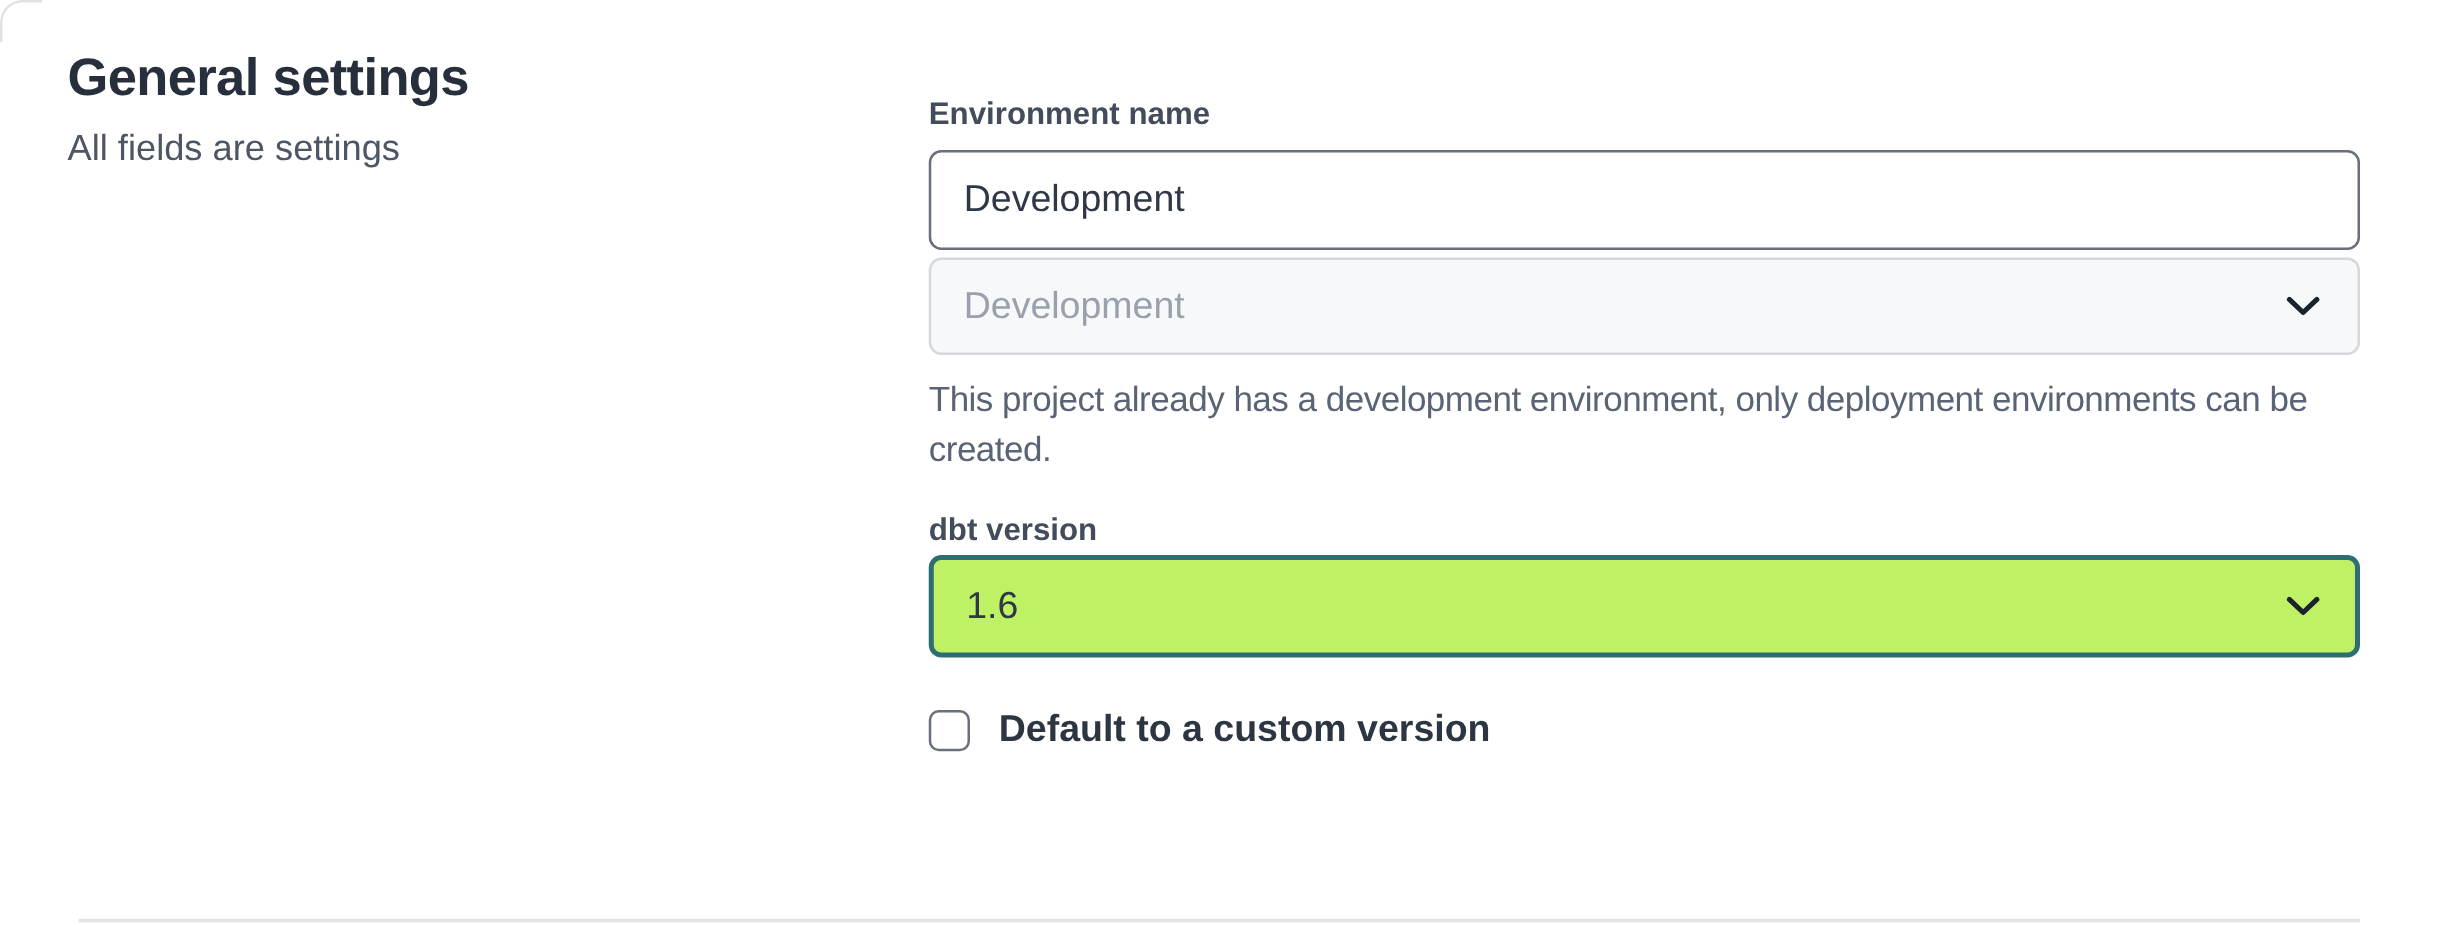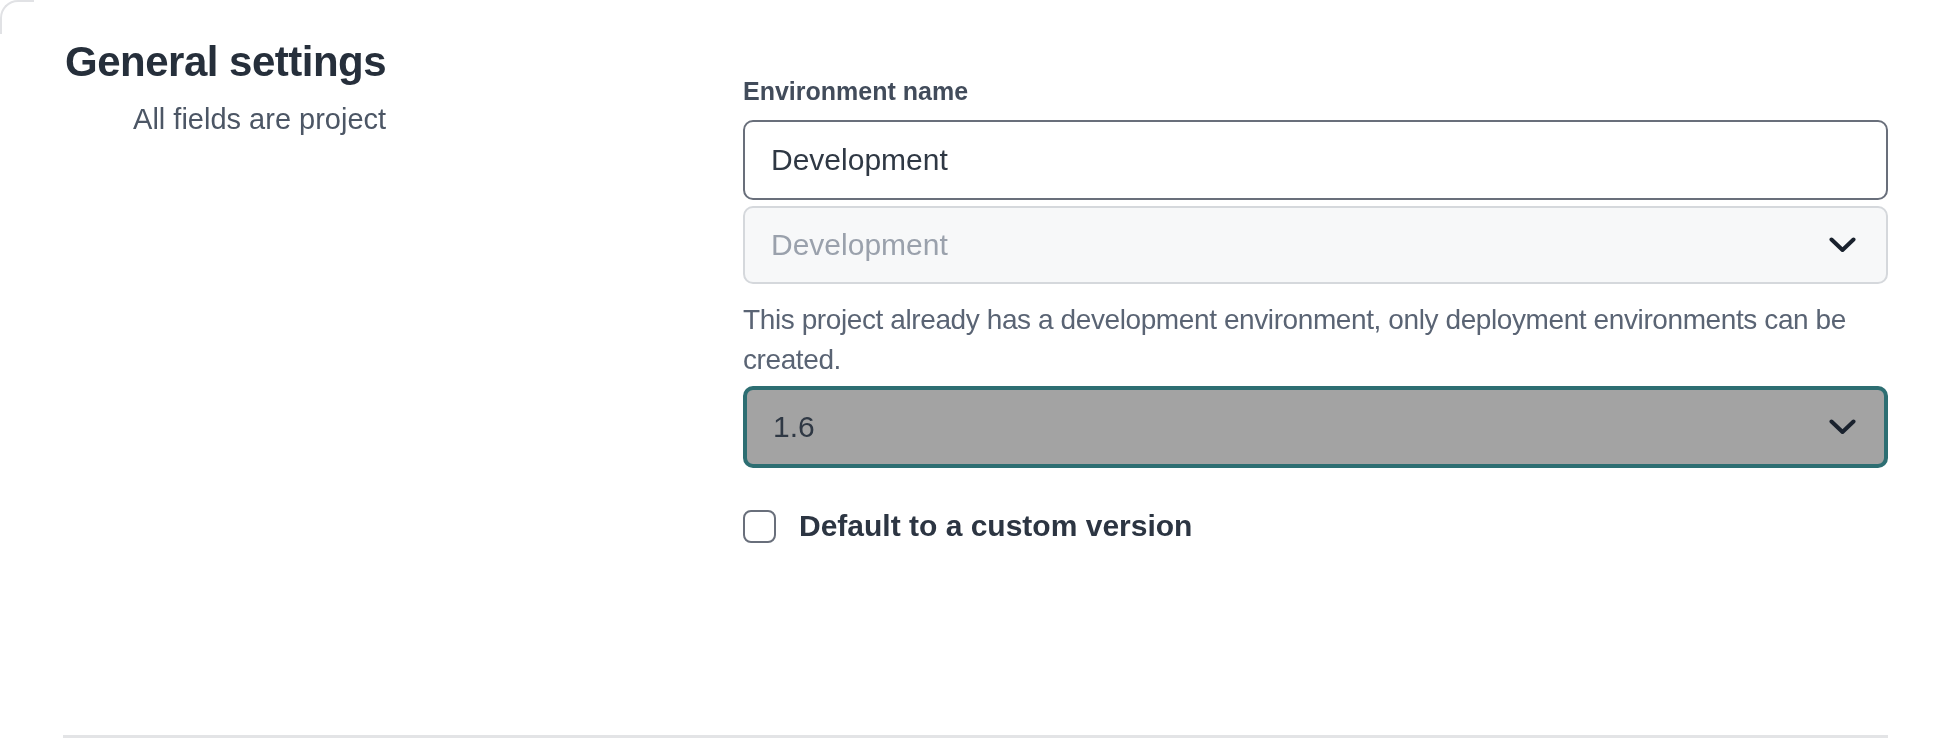--- a/index.html
+++ b/index.html
@@ -14,21 +14,21 @@
 
   
   .card-corner {
     position: absolute; left: 0; top: 0;
     width: 34px; height: 34px;
     border-top: 2px solid #e1e2e5;
     border-left: 2px solid #e1e2e5;
     border-top-left-radius: 18px;
   }
 
-  .intro { position: absolute; left: 65px; top: 36px; text-align: right; }
+  .intro { position: absolute; left: 54px; top: 36px; }
   .page-title {
     font-size: 42px; font-weight: 700; color: #262f3b;
     line-height: 1.25; letter-spacing: -0.5px;
   }
   .page-subtitle {
     margin-top: 12px; font-size: 29px; font-weight: 400;
     color: #4c5665; line-height: 1.3;
   }
 
   .form { position: absolute; left: 743px; top: 0; width: 1145px; margin-top: 29px; }
@@ -45,21 +45,21 @@
     margin-top: 15px; width: 100%; height: 80px;
     border: 2px solid #696f7b; border-radius: 10px;
     background: #ffffff; padding: 0 26px;
     font-family: "Liberation Sans", sans-serif;
     font-size: 30px; color: #2f3844; outline: none;
     display: block;
   }
 
   .select {
     margin-top: 6px; width: 100%; height: 78px;
-    border-radius: 10px; background: #a3a3a3;
+    border-radius: 10px; background: #bef264;
     display: flex; align-items: center; justify-content: space-between;
     padding: 0 30px 0 26px; cursor: pointer;
   }
   .select .select-value { font-size: 30px; color: #2f3844; }
   .select-disabled {
     background: #f7f8f9; border: 2px solid #d5d8dc; cursor: default;
   }
   .select-disabled .select-value { color: #9aa1ac; }
   .select-focused {
     height: 82px; border: 4px solid #2d6e72; padding-right: 28px;
@@ -93,36 +93,37 @@
 </style>
 </head>
 <body>
 
 <div class="page">
 
   <div class="card-corner"></div>
 
   <section class="intro">
     <h1 class="page-title">General settings</h1>
-    <p class="page-subtitle">All fields are project</p>
+    <p class="page-subtitle">All fields are settings</p>
   </section>
 
   <section class="form">
 
     <label class="field-label label-1">Environment name</label>
     <input class="text-input" type="text" value="Development" style="">
 
     <div class="select select-disabled">
       <span class="select-value">Development</span>
       <svg class="chevron-icon" width="27" height="16" viewBox="0 0 27 16">
         <polyline points="2.5,2.5 13.5,13 24.5,2.5" fill="none" stroke="#1a222e" stroke-width="4" stroke-linecap="round" stroke-linejoin="round"></polyline>
       </svg>
     </div>
     <p class="helper-text">This project already has a development environment, only deployment environments can be created.</p>
 
+    <label class="field-label label-3">dbt version</label>
     <div class="select select-focused">
       <span class="select-value">1.6</span>
       <svg class="chevron-icon" width="27" height="16" viewBox="0 0 27 16">
         <polyline points="2.5,2.5 13.5,13 24.5,2.5" fill="none" stroke="#1a222e" stroke-width="4" stroke-linecap="round" stroke-linejoin="round"></polyline>
       </svg>
     </div>
 
     <div class="checkbox-row">
       <span class="checkbox-box" role="checkbox" aria-checked="false"></span>
       <span class="checkbox-label">Default to a custom version</span>

